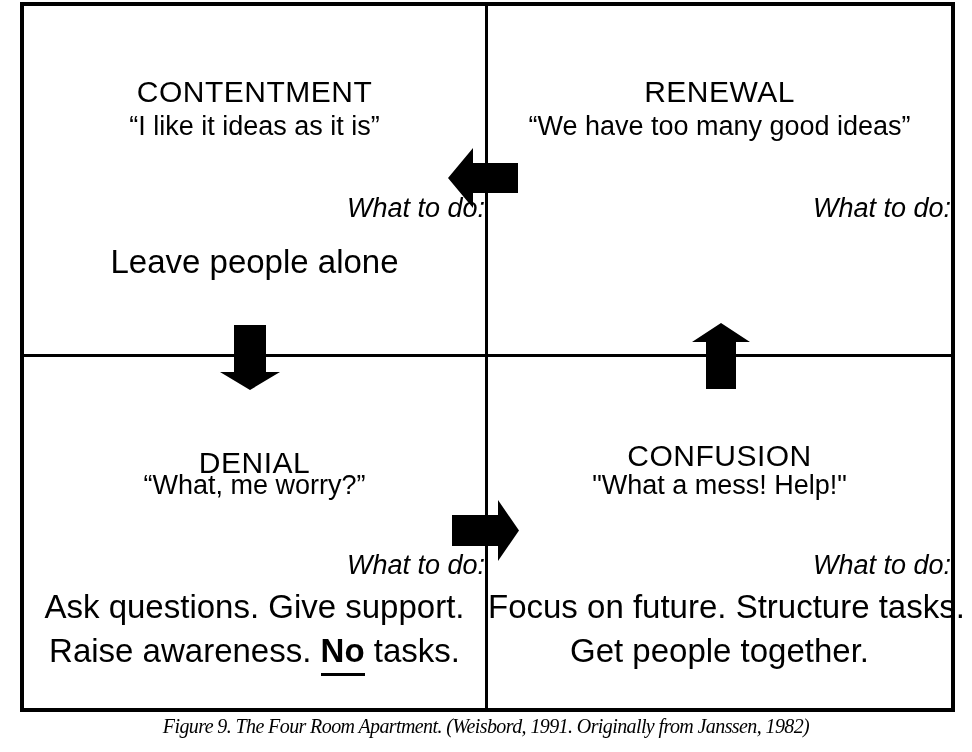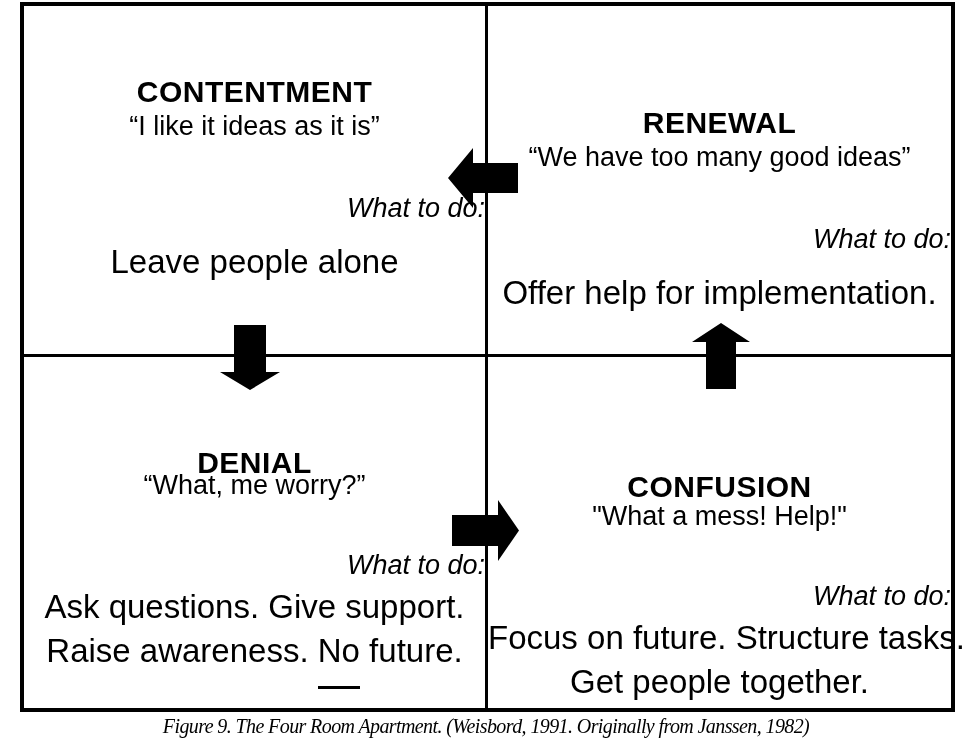--- a/index.html
+++ b/index.html
@@ -34,26 +34,26 @@
     z-index: 1;
   }
   .line {
     position: absolute;
     text-align: center;
     white-space: nowrap;
     line-height: 1;
     z-index: 2;
   }
   .col-l { left: 24px;  width: 461px; }
-  .col-r { left: 488px; width: 463px; margin-top: 31px; }
-  .room-title { font-size: 30px; font-weight: bold; letter-spacing: 0.5px; }
+  .col-r { left: 488px; width: 463px; }
+  .room-title { font-size: 30px; font-weight: normal; letter-spacing: 0.5px; }
   .room-quote { font-size: 27px; }
   .room-wtd   { font-size: 27px; font-style: italic; text-align: right; }
   .room-body  { font-size: 33px; }
-  .underlined { border-bottom: 3px solid #000000; padding-bottom: 17px; }
+  .underlined { border-bottom: 3px solid #000000; padding-bottom: 4px; font-weight: bold; }
   .arrow { position: absolute; z-index: 3; }
   .arrow svg { display: block; }
   .caption {
     position: absolute;
     left: 0; top: 715px;
     width: 972px;
     text-align: center;
     font-family: "Liberation Serif", serif;
     font-style: italic;
     font-size: 20px;
@@ -73,27 +73,26 @@
   <div class="divider-h"></div>
 
   <div class="line col-l room-title" style="top:77px">CONTENTMENT</div>
   <div class="line col-l room-quote" style="top:113px">“I like it ideas as it is”</div>
   <div class="line col-l room-wtd" style="top:195px">What to do:</div>
   <div class="line col-l room-body" style="top:245px">Leave people alone</div>
 
   <div class="line col-r room-title" style="top:77px">RENEWAL</div>
   <div class="line col-r room-quote" style="top:113px">“We have too many good ideas”</div>
   <div class="line col-r room-wtd" style="top:195px">What to do:</div>
-  <div class="line col-r room-body" style="top:245px">Offer help for implementation.</div>
 
   <div class="line col-l room-title" style="top:448px">DENIAL</div>
   <div class="line col-l room-quote" style="top:472px">“What, me worry?”</div>
   <div class="line col-l room-wtd" style="top:552px">What to do:</div>
   <div class="line col-l room-body" style="top:590px">Ask questions. Give support.</div>
-  <div class="line col-l room-body" style="top:634px"><span>Raise awareness. </span><span class="underlined">No</span><span> future.</span></div>
+  <div class="line col-l room-body" style="top:634px"><span>Raise awareness. </span><span class="underlined">No</span><span> tasks.</span></div>
 
   <div class="line col-r room-title" style="top:441px">CONFUSION</div>
   <div class="line col-r room-quote" style="top:472px">"What a mess! Help!"</div>
   <div class="line col-r room-wtd" style="top:552px">What to do:</div>
   <div class="line col-r room-body" style="top:590px">Focus on future. Structure tasks.</div>
   <div class="line col-r room-body" style="top:634px">Get people together.</div>
 
   <div class="arrow" style="left:448px; top:148px">
     <svg width="70" height="60" viewBox="0 0 70 60">
         <polygon points="0,30 25,0 25,15 70,15 70,45 25,45 25,60" fill="#000000"></polygon>

